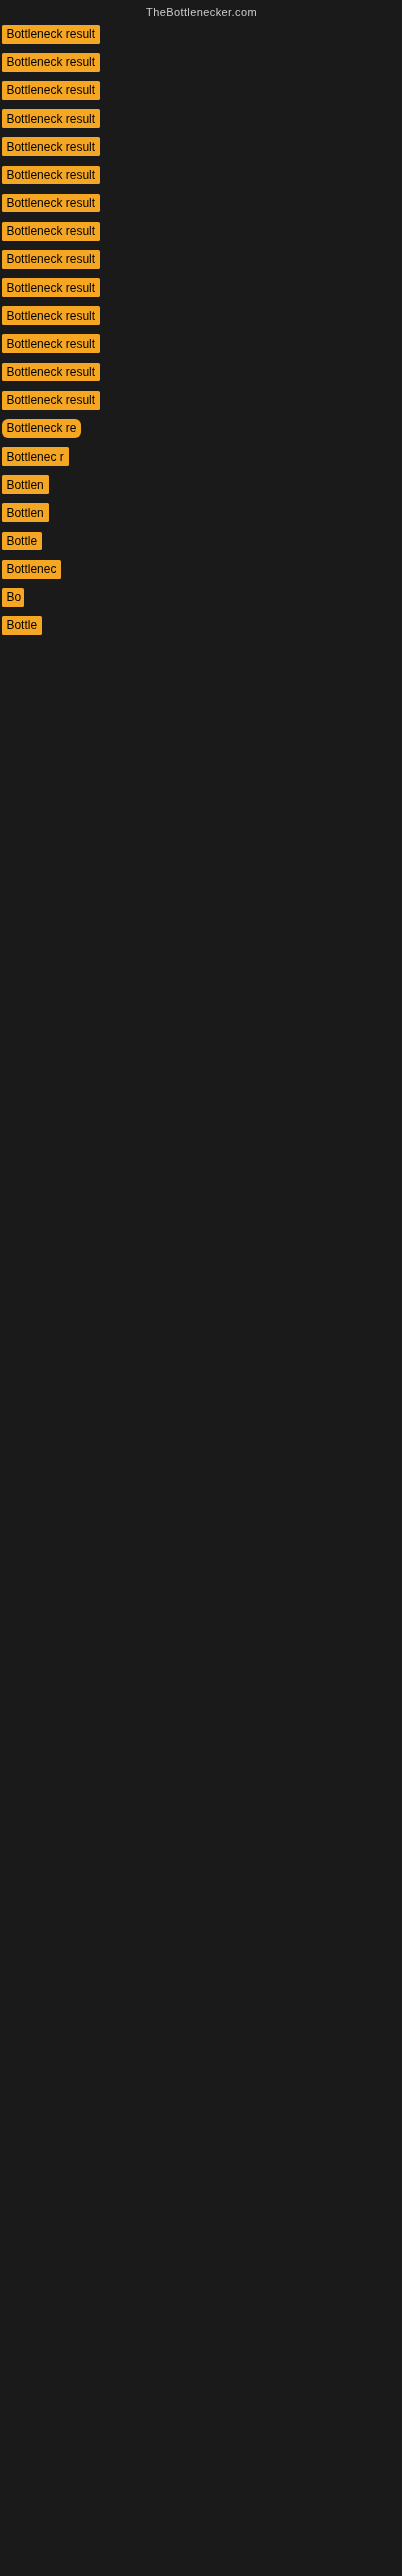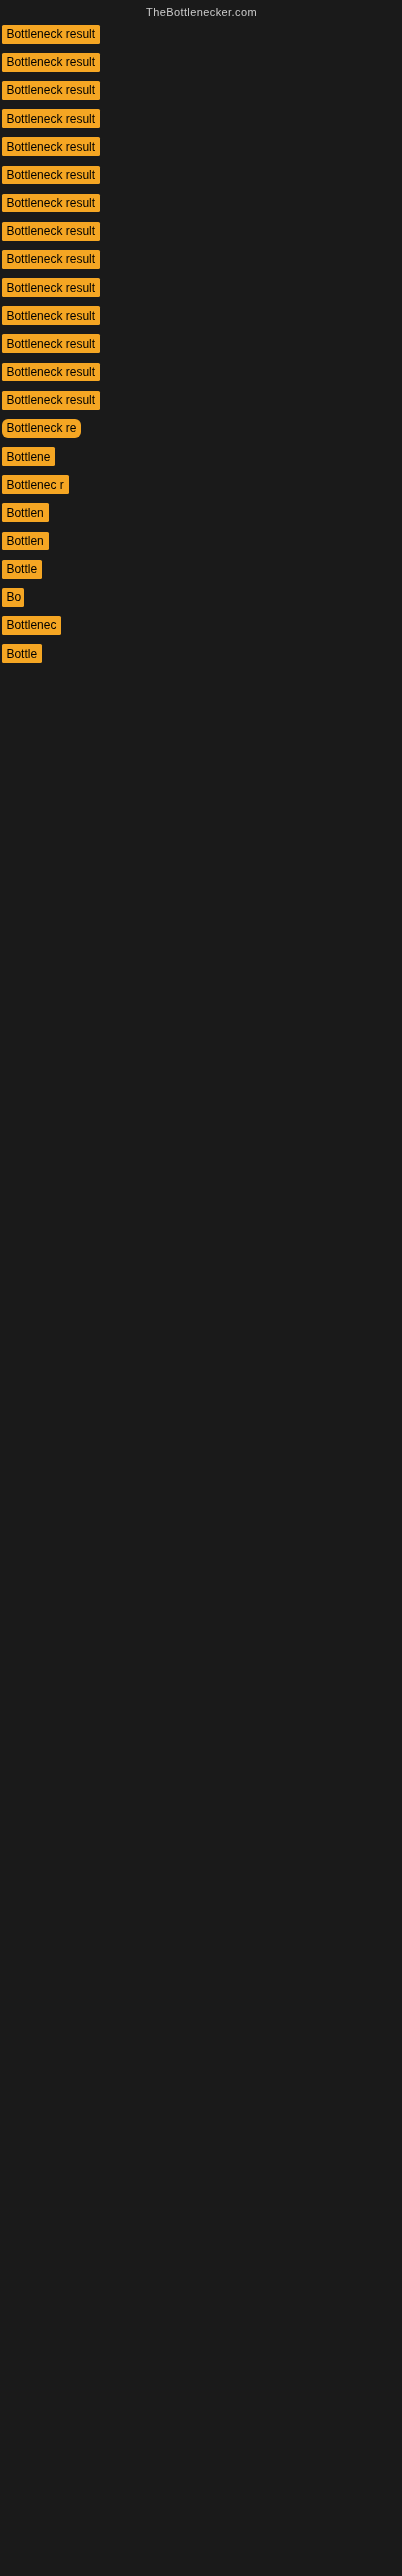--- a/index.html
+++ b/index.html
@@ -57,23 +57,22 @@
       <div class="row"><div class="bottleneck-label" style="max-width: 105px;">Bottleneck result</div></div>
       <div class="row"><div class="bottleneck-label" style="max-width: 105px;">Bottleneck result</div></div>
       <div class="row"><div class="bottleneck-label" style="max-width: 105px;">Bottleneck result</div></div>
       <div class="row"><div class="bottleneck-label" style="max-width: 105px;">Bottleneck result</div></div>
       <div class="row"><div class="bottleneck-label" style="max-width: 105px;">Bottleneck result</div></div>
       <div class="row"><div class="bottleneck-label" style="max-width: 105px;">Bottleneck result</div></div>
       <div class="row"><div class="bottleneck-label" style="max-width: 105px;">Bottleneck result</div></div>
       <div class="row"><div class="bottleneck-label" style="max-width: 105px;">Bottleneck result</div></div>
       <div class="row"><div class="bottleneck-label" style="max-width: 105px;">Bottleneck result</div></div>
       <div class="row"><div class="bottleneck-label" style="max-width: 81px; border-radius: 6px;">Bottleneck re</div></div>
-      <div class="row"><div class="bottleneck-label" style="max-width: 63px;">Bottlene</div></div>
       <div class="row"><div class="bottleneck-label" style="max-width: 72px;">Bottlenec r</div></div>
       <div class="row"><div class="bottleneck-label" style="max-width: 55px;">Bottlen</div></div>
       <div class="row"><div class="bottleneck-label" style="max-width: 55px;">Bottlen</div></div>
       <div class="row"><div class="bottleneck-label" style="max-width: 47px;">Bottle</div></div>
+      <div class="row"><div class="bottleneck-label" style="max-width: 66px;">Bottlenec</div></div>
       <div class="row"><div class="bottleneck-label" style="max-width: 22.5px;">Bo</div></div>
-      <div class="row"><div class="bottleneck-label" style="max-width: 66px;">Bottlenec</div></div>
       <div class="row"><div class="bottleneck-label" style="max-width: 47px;">Bottle</div></div>
     </div>
 </div>
 
 
 </body></html>

